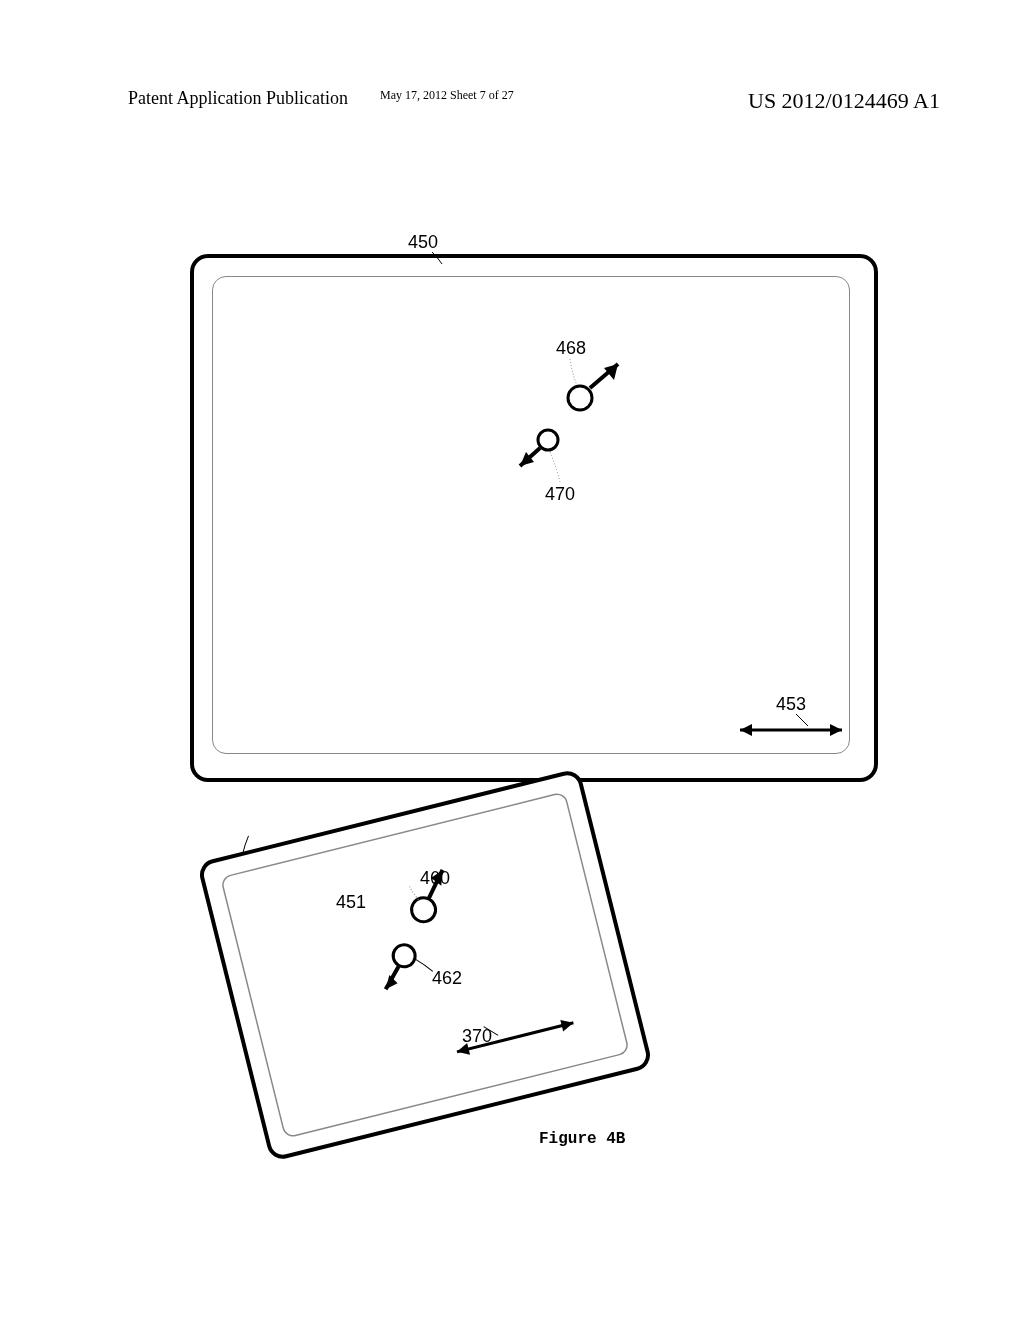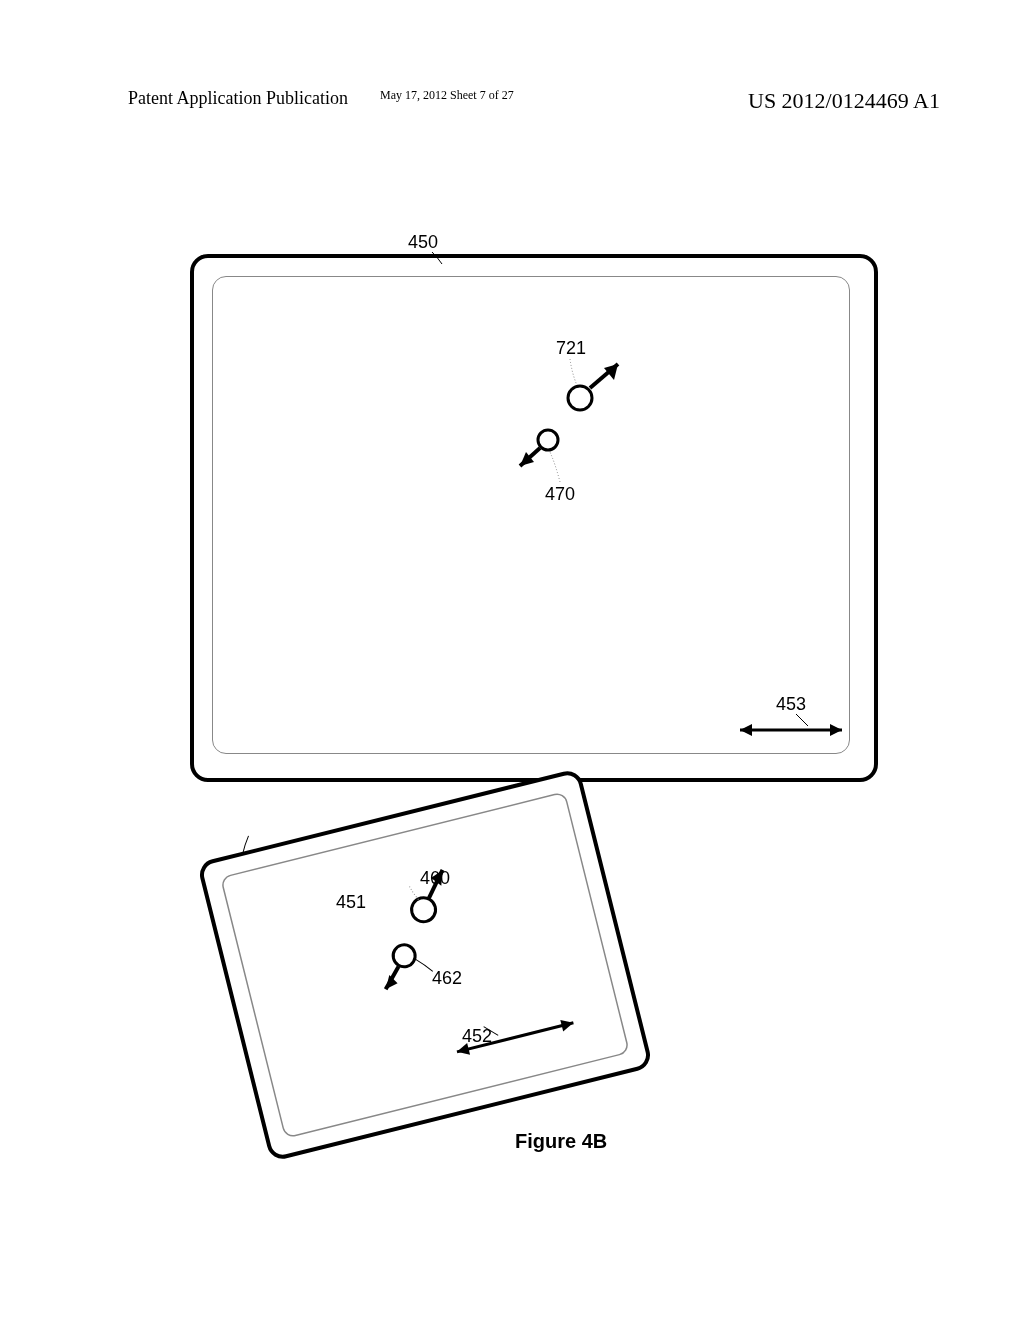--- a/index.html
+++ b/index.html
@@ -52,22 +52,23 @@
     border-radius: 14px;
   }
   .label {
     position: absolute;
     font-size: 18px;
     font-family: Arial, sans-serif;
     text-align: right;
   }
   .figure-caption {
     font-weight: bold;
-    font-family: Liberation Sans, sans-serif;
-    font-size: 20px;
+    font-family: Liberation Mono, monospace;
+    font-size: 16px;
+    margin-left: 24px;
   }
   svg.overlay {
     position: absolute;
     left:0; top:0;
     pointer-events: none;
   }
 </style>
 </head>
 <body>
 
@@ -77,21 +78,21 @@
   <span class="header-right">US 2012/0124469 A1</span>
 </div>
 
 <div class="figure-container">
 
   <div class="device-outer" style="left:190px; top:254px; width:680px; height:520px;"></div>
   <div class="device-inner" style="left:212px; top:276px; width:636px; height:476px;"></div>
 
   <span class="label" style="left:408px; top:232px;">450</span>
 
-  <span class="label" style="left:556px; top:338px;">721</span>
+  <span class="label" style="left:556px; top:338px;">468</span>
 
   <span class="label" style="left:545px; top:484px;">470</span>
 
   <span class="label" style="left:776px; top:694px;">453</span>
 
   <svg class="overlay" width="1024" height="800">
 
     <path d="M 432 252 Q 438 258 442 264" stroke="#000" stroke-width="1" fill="none"></path>
 
     <path d="M 570 359 Q 572 374 578 388" stroke="#888" stroke-width="1" stroke-dasharray="1 2" fill="none"></path>
@@ -139,15 +140,15 @@
 
     <path d="M 6 8 Q 0 0 -8 -8" stroke="#000" stroke-width="1" fill="none"></path>
 
     <path d="M 42 74 Q 48 80 54 86" stroke="#000" stroke-width="1" fill="none"></path>
   </g>
 </svg>
 
 <span class="label" style="left:336px; top:844px;margin-top:48px;">451</span>
 <span class="label" style="left:420px; top:868px;">460</span>
 <span class="label" style="left:432px; top:968px;">462</span>
-<span class="label" style="left:462px; top:1026px;">452</span>
+<span class="label" style="left:462px; top:1026px;">370</span>
 
 <span class="label figure-caption" style="left:515px; top:1130px;">Figure 4B</span>
 
 </body></html>

